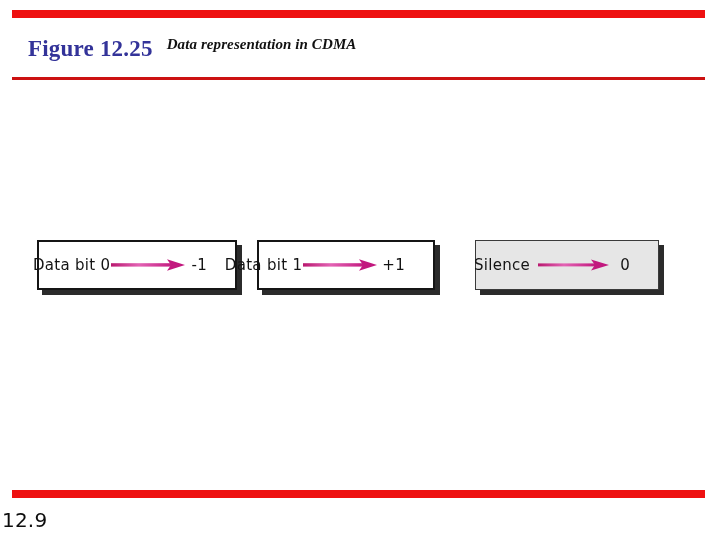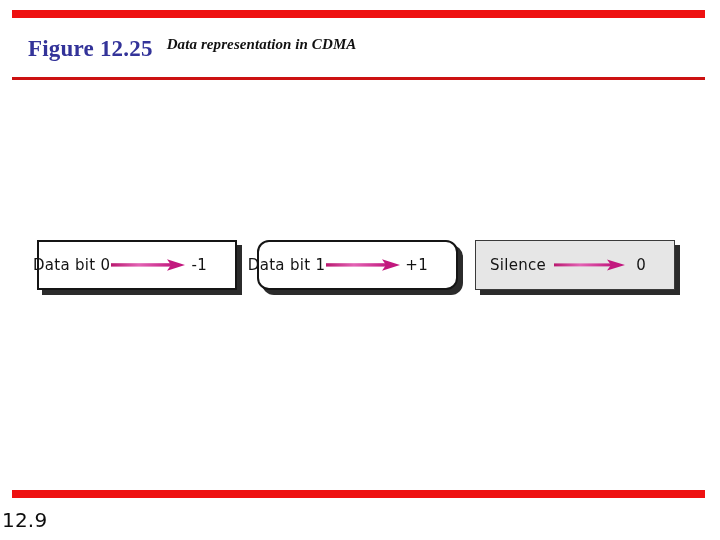--- a/index.html
+++ b/index.html
@@ -87,22 +87,22 @@
     box-shadow: 5px 5px 0 0 #2b2b2b;
     display: flex;
     align-items: center;
     justify-content: center;
   }
   .box.gray {
     background: #e6e6e6;
     border: 1px solid #3a3a3a;
   }
   .box-1 { left: 37px;  width: 200px; }
-  .box-2 { left: 257px; width: 201px; border-radius: 12px; }
-  .box-3 { left: 475px; width: 200px; }
+  .box-2 { left: 257px; width: 178px; }
+  .box-3 { left: 475px; width: 184px; }
 
   .box-inner {
     display: flex;
     align-items: center;
     justify-content: flex-end;
     width: 100%;
     padding: 0 28px;
     box-sizing: border-box;
   }
 

